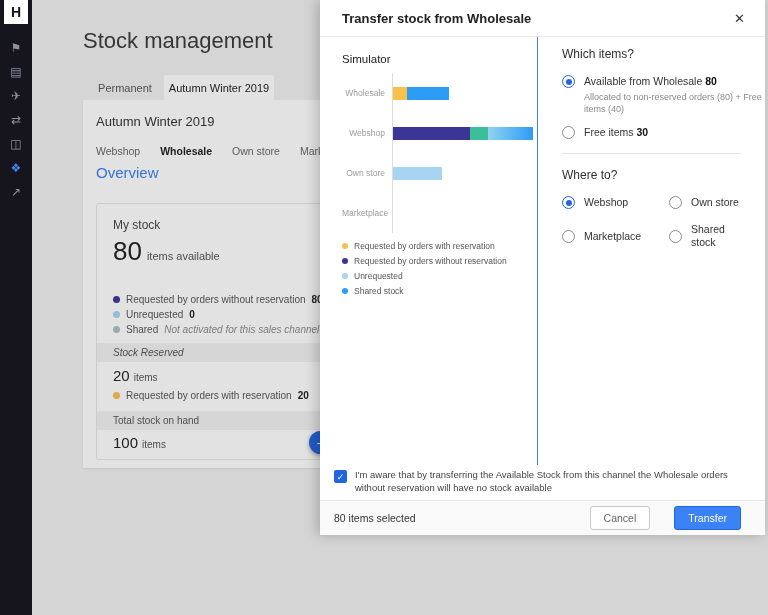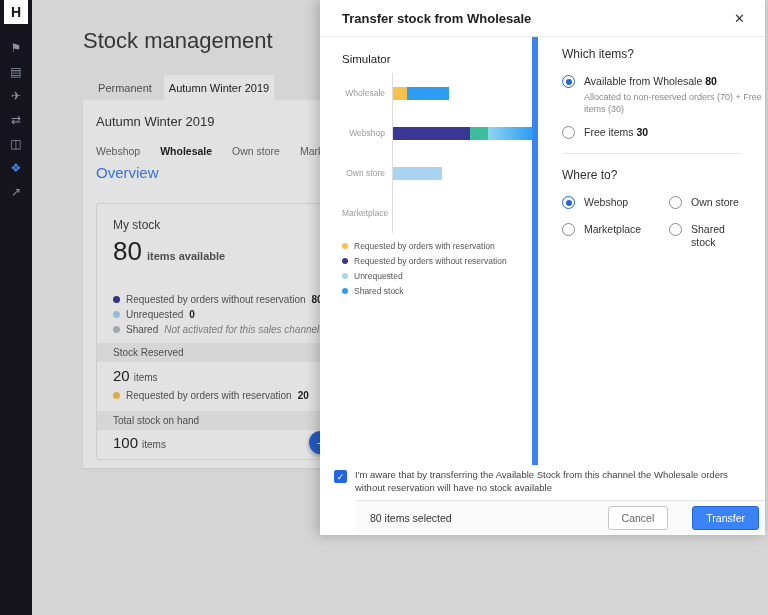--- a/index.html
+++ b/index.html
@@ -23,70 +23,70 @@
   .tab.t2 { left:132px; width:110px; background:#fff; color:#222; border-radius:2px 2px 0 0; }
   .panel { position:absolute; left:51px; top:100px; width:645px; height:368px; background:#fff; box-shadow:0 1px 2px rgba(0,0,0,0.08); }
   .season-title { position:absolute; left:13px; top:14px; font-size:13px; color:#333; font-weight:500; }
   .channel-tabs { position:absolute; left:13px; top:45px; display:flex; gap:20px; font-size:10.5px; color:#666; }
   .channel-tabs span { cursor:pointer; padding-bottom:4px; }
   .channel-tabs span.active { color:#1d1d1d; font-weight:bold; }
   .overview { position:absolute; left:13px; top:64px; font-size:15px; font-weight:normal; color:#3b82f6; }
   .stock-card { position:absolute; left:13px; top:103px; width:420px; height:257px; background:#fff; border:1px solid #e6e6e6; border-radius:3px; }
   .sc-title { position:absolute; left:16px; top:14px; font-size:12px; color:#444; }
   .sc-big { position:absolute; left:16px; top:32px; font-size:26px; color:#222; }
-  .sc-big .unit { font-size:11px; color:#555; font-weight:bold; margin-left:5px; }
+  .sc-big .unit { font-size:11px; color:#555; font-weight:normal; margin-left:5px; }
   .sc-row { position:absolute; left:16px; display:flex; align-items:center; gap:6px; font-size:10px; color:#555; }
   .dot { width:7px; height:7px; border-radius:50%; flex:none; }
   .dot-indigo { background:#3B3596; }
   .dot-light { background:#A8D4F2; }
   .dot-gray { background:#b0bec5; }
   .dot-yellow { background:#F7C14B; }
   .sc-row b { color:#222; }
   .sc-row .note { font-style:italic; color:#8a8a8a; }
   .sc-bar { position:absolute; left:0; width:100%; height:19px; background:#f2f2f2; font-size:10px; color:#555; line-height:19px; padding-left:16px; }
   .sc-mid { position:absolute; left:16px; font-size:15px; color:#222; }
   .sc-mid .unit { font-size:10px; color:#555; margin-left:4px; }
   .fab { position:absolute; left:277px; top:431px; width:23px; height:23px; border-radius:50%; background:#2265E0; color:#fff; font-size:14px; display:flex; align-items:center; justify-content:center; box-shadow:0 2px 4px rgba(0,0,0,0.3); cursor:pointer; z-index:1; }
 
   
   .modal { position:absolute; left:320px; top:0; width:445px; height:535px; background:#fff; box-shadow:-3px 0 12px rgba(0,0,0,0.22); z-index:5; }
   .modal-header { height:37px; border-bottom:1px solid #e8e8e8; display:flex; align-items:center; padding:0 14px 0 22px; }
   .modal-title { font-size:13px; font-weight:bold; color:#222; }
   .modal-close { margin-left:auto; font-size:13px; color:#333; cursor:pointer; padding:4px 6px; }
   .modal-body { position:absolute; top:37px; left:0; right:0; bottom:70px; overflow:hidden; }
-  .sim-col { position:absolute; left:0; top:0; bottom:0; width:218px; border-right:6px solid #3b82f6; padding:16px 0 0 22px; }
+  .sim-col { position:absolute; left:0; top:0; bottom:0; width:218px; border-right:1px solid #3b82f6; padding:16px 0 0 22px; }
   .sim-heading { font-size:11.5px; color:#222; }
   .chart { margin-top:8px; width:182px; }
   .chart-row { display:flex; align-items:center; height:40px; }
   .chart-cat { width:50px; font-size:8.5px; color:#9a9a9a; text-align:right; padding-right:7px; flex:none; white-space:nowrap; overflow:hidden; }
   .chart-bar-area { flex:1; height:100%; border-left:1px solid #ddd; display:flex; align-items:center; }
   .chart-bar { display:flex; height:13px; }
   .chart-seg { height:13px; }
   .legend { margin-top:8px; }
   .legend-row { display:flex; align-items:flex-start; gap:6px; margin-bottom:5px; }
   .legend-dot { width:6px; height:6px; border-radius:50%; flex:none; margin-top:2px; }
   .legend-label { font-size:8.5px; color:#555; }
 
   .opt-col { position:absolute; left:242px; top:0; right:24px; padding-top:10px; }
   .opt-heading { font-size:12px; color:#2f2f2f; margin-bottom:14px; }
   .radio { width:13px; height:13px; border-radius:50%; border:1.5px solid #8a8a8a; flex:none; position:relative; background:#fff; }
   .radio.sel { border-color:#2265E0; }
   .radio.sel::after { content:""; position:absolute; inset:2.5px; background:#2265E0; border-radius:50%; }
-  .opt-row { display:flex; align-items:flex-start; gap:9px; cursor:pointer; }
+  .opt-row { display:flex; align-items:center; gap:9px; cursor:pointer; }
   .opt-label { font-size:10.5px; color:#333; line-height:13px; }
   .opt-label b { color:#111; }
   .opt-note { margin:3px 0 0 22px; width:182px; font-size:9px; color:#8a8a8a; line-height:1.35; }
   .opt-sep { border:none; border-top:1px solid #e6e6e6; margin:14px 0; }
   .where-grid { display:grid; grid-template-columns:107px 1fr; row-gap:14px; }
 
   .confirm { position:absolute; left:14px; right:10px; bottom:35px; height:35px; display:flex; align-items:flex-start; gap:8px; padding-top:4px; background:#fff; }
   .checkbox { width:13px; height:13px; background:#2265E0; border-radius:2px; color:#fff; font-size:9px; display:flex; align-items:center; justify-content:center; flex:none; margin-top:1px; cursor:pointer; }
   .confirm-text { font-size:9.5px; color:#444; line-height:1.35; }
 
-  .modal-footer { position:absolute; left:0; right:0; bottom:0; height:35px; background:#fafafa; border-top:1px solid #e4e4e4; display:flex; align-items:center; padding:0 6px 0 14px;margin-left:36px; }
+  .modal-footer { position:absolute; left:0; right:0; bottom:0; height:35px; background:#fafafa; border-top:1px solid #e4e4e4; display:flex; align-items:center; padding:0 24px 0 14px; }
   .selection-text { font-size:10.5px; color:#333; }
   .footer-btns { margin-left:auto; display:flex; gap:24px; }
   .btn { font-family:inherit; font-size:10.5px; padding:5px 13px; border-radius:3px; cursor:pointer; }
   .btn-cancel { background:#fff; border:1px solid #c7c7c7; color:#666; }
   .btn-primary { background:#3b82f6; border:1px solid #2265E0; color:#fff; }
 </style>
 </head>
 <body>
 
 <div class="app">
@@ -150,21 +150,21 @@
           <span class="dot dot-light"></span>
           <span>Unrequested</span>
           <b>0</b>
         </div>
         <div class="sc-row" style="top:120px;">
           <span class="dot dot-gray"></span>
           <span>Shared</span>
           <span class="note">Not activated for this sales channel</span>
         </div>
 
-        <div class="sc-bar" style="top:139px;">Stock Reserved</div>
+        <div class="sc-bar" style="top:139px;font-style:italic;">Stock Reserved</div>
         <div class="sc-mid" style="top:163px;">
           <span>20</span><span class="unit">items</span>
         </div>
         <div class="sc-row" style="top:186px;">
           <span class="dot dot-yellow"></span>
           <span>Requested by orders with reservation</span>
           <b>20</b>
         </div>
 
         <div class="sc-bar" style="top:207px;">Total stock on hand</div>
@@ -247,21 +247,21 @@
       <div class="opt-col">
         <div class="opt-heading">Which items?</div>
 
         <div class="opt-row">
           <span class="radio sel"></span>
           <span class="opt-label">
             <span>Available from Wholesale</span>
             <b>80</b>
           </span>
         </div>
-        <div class="opt-note">Allocated to non-reserved orders (70) + Free items (30)</div>
+        <div class="opt-note">Allocated to non-reserved orders (80) + Free items (40)</div>
 
         <div class="opt-row" style="margin-top:11px;">
           <span class="radio"></span>
           <span class="opt-label">
             <span>Free items</span>
             <b>30</b>
           </span>
         </div>
 
         <hr class="opt-sep">

